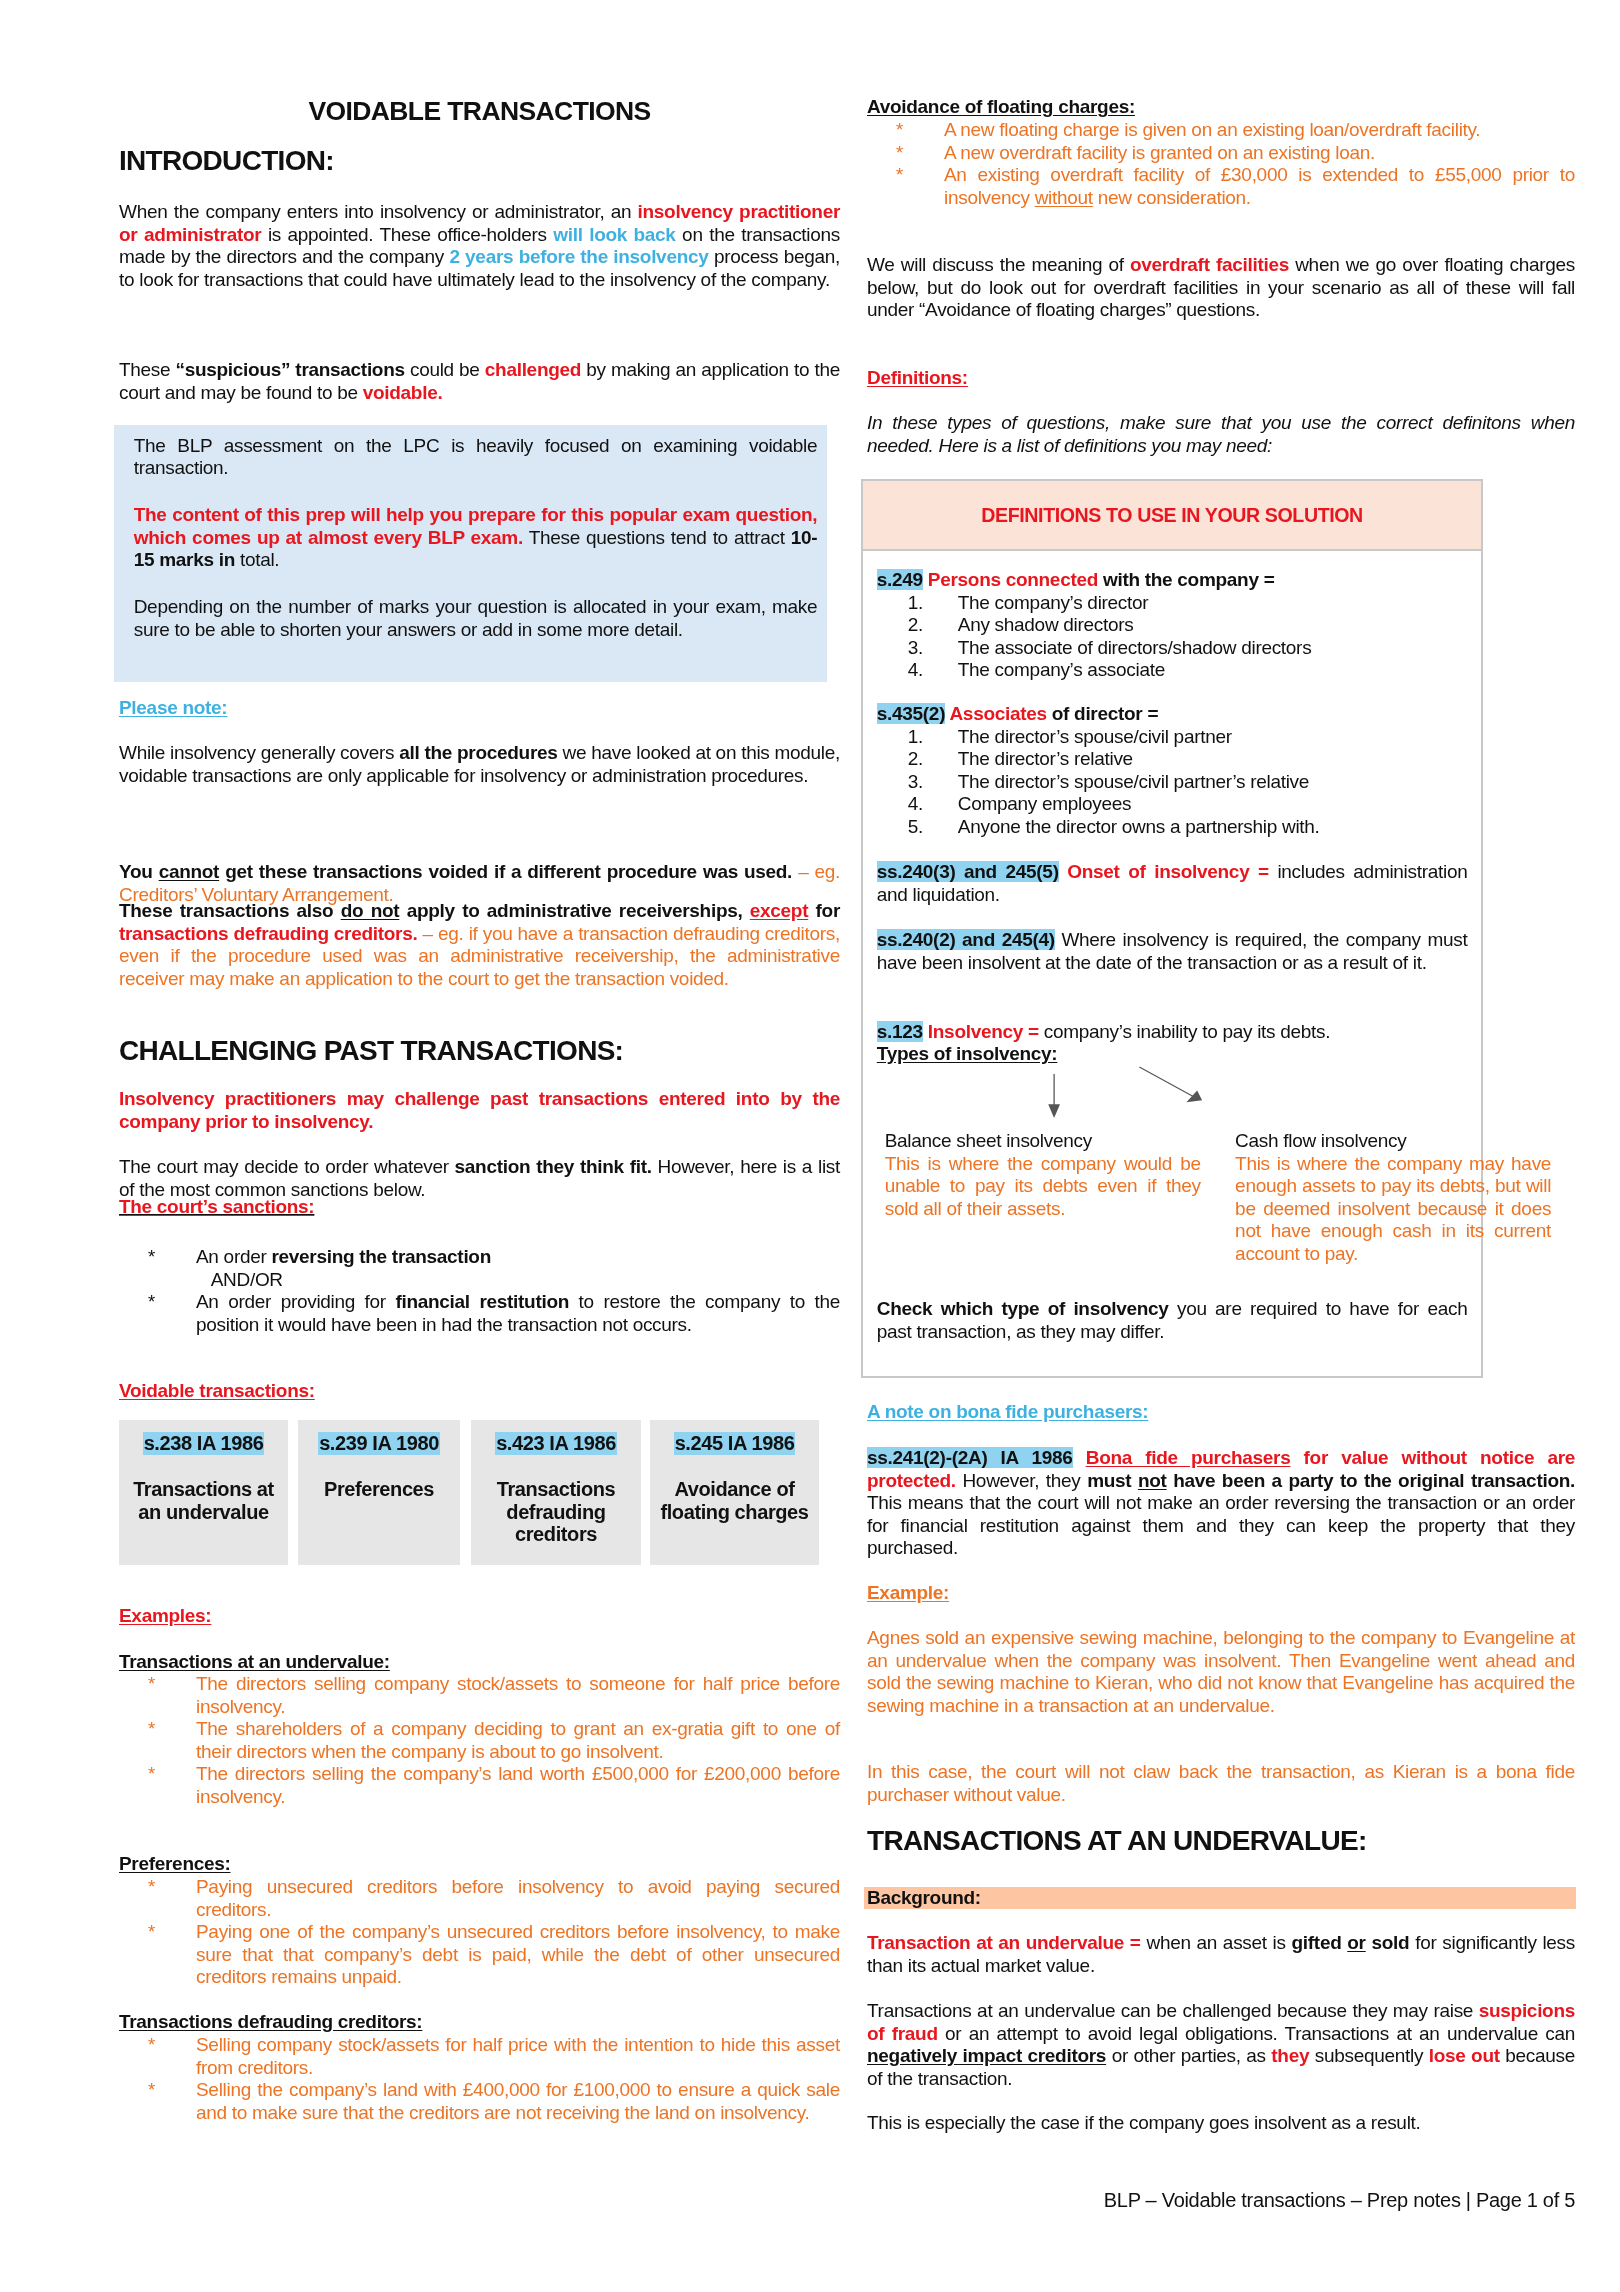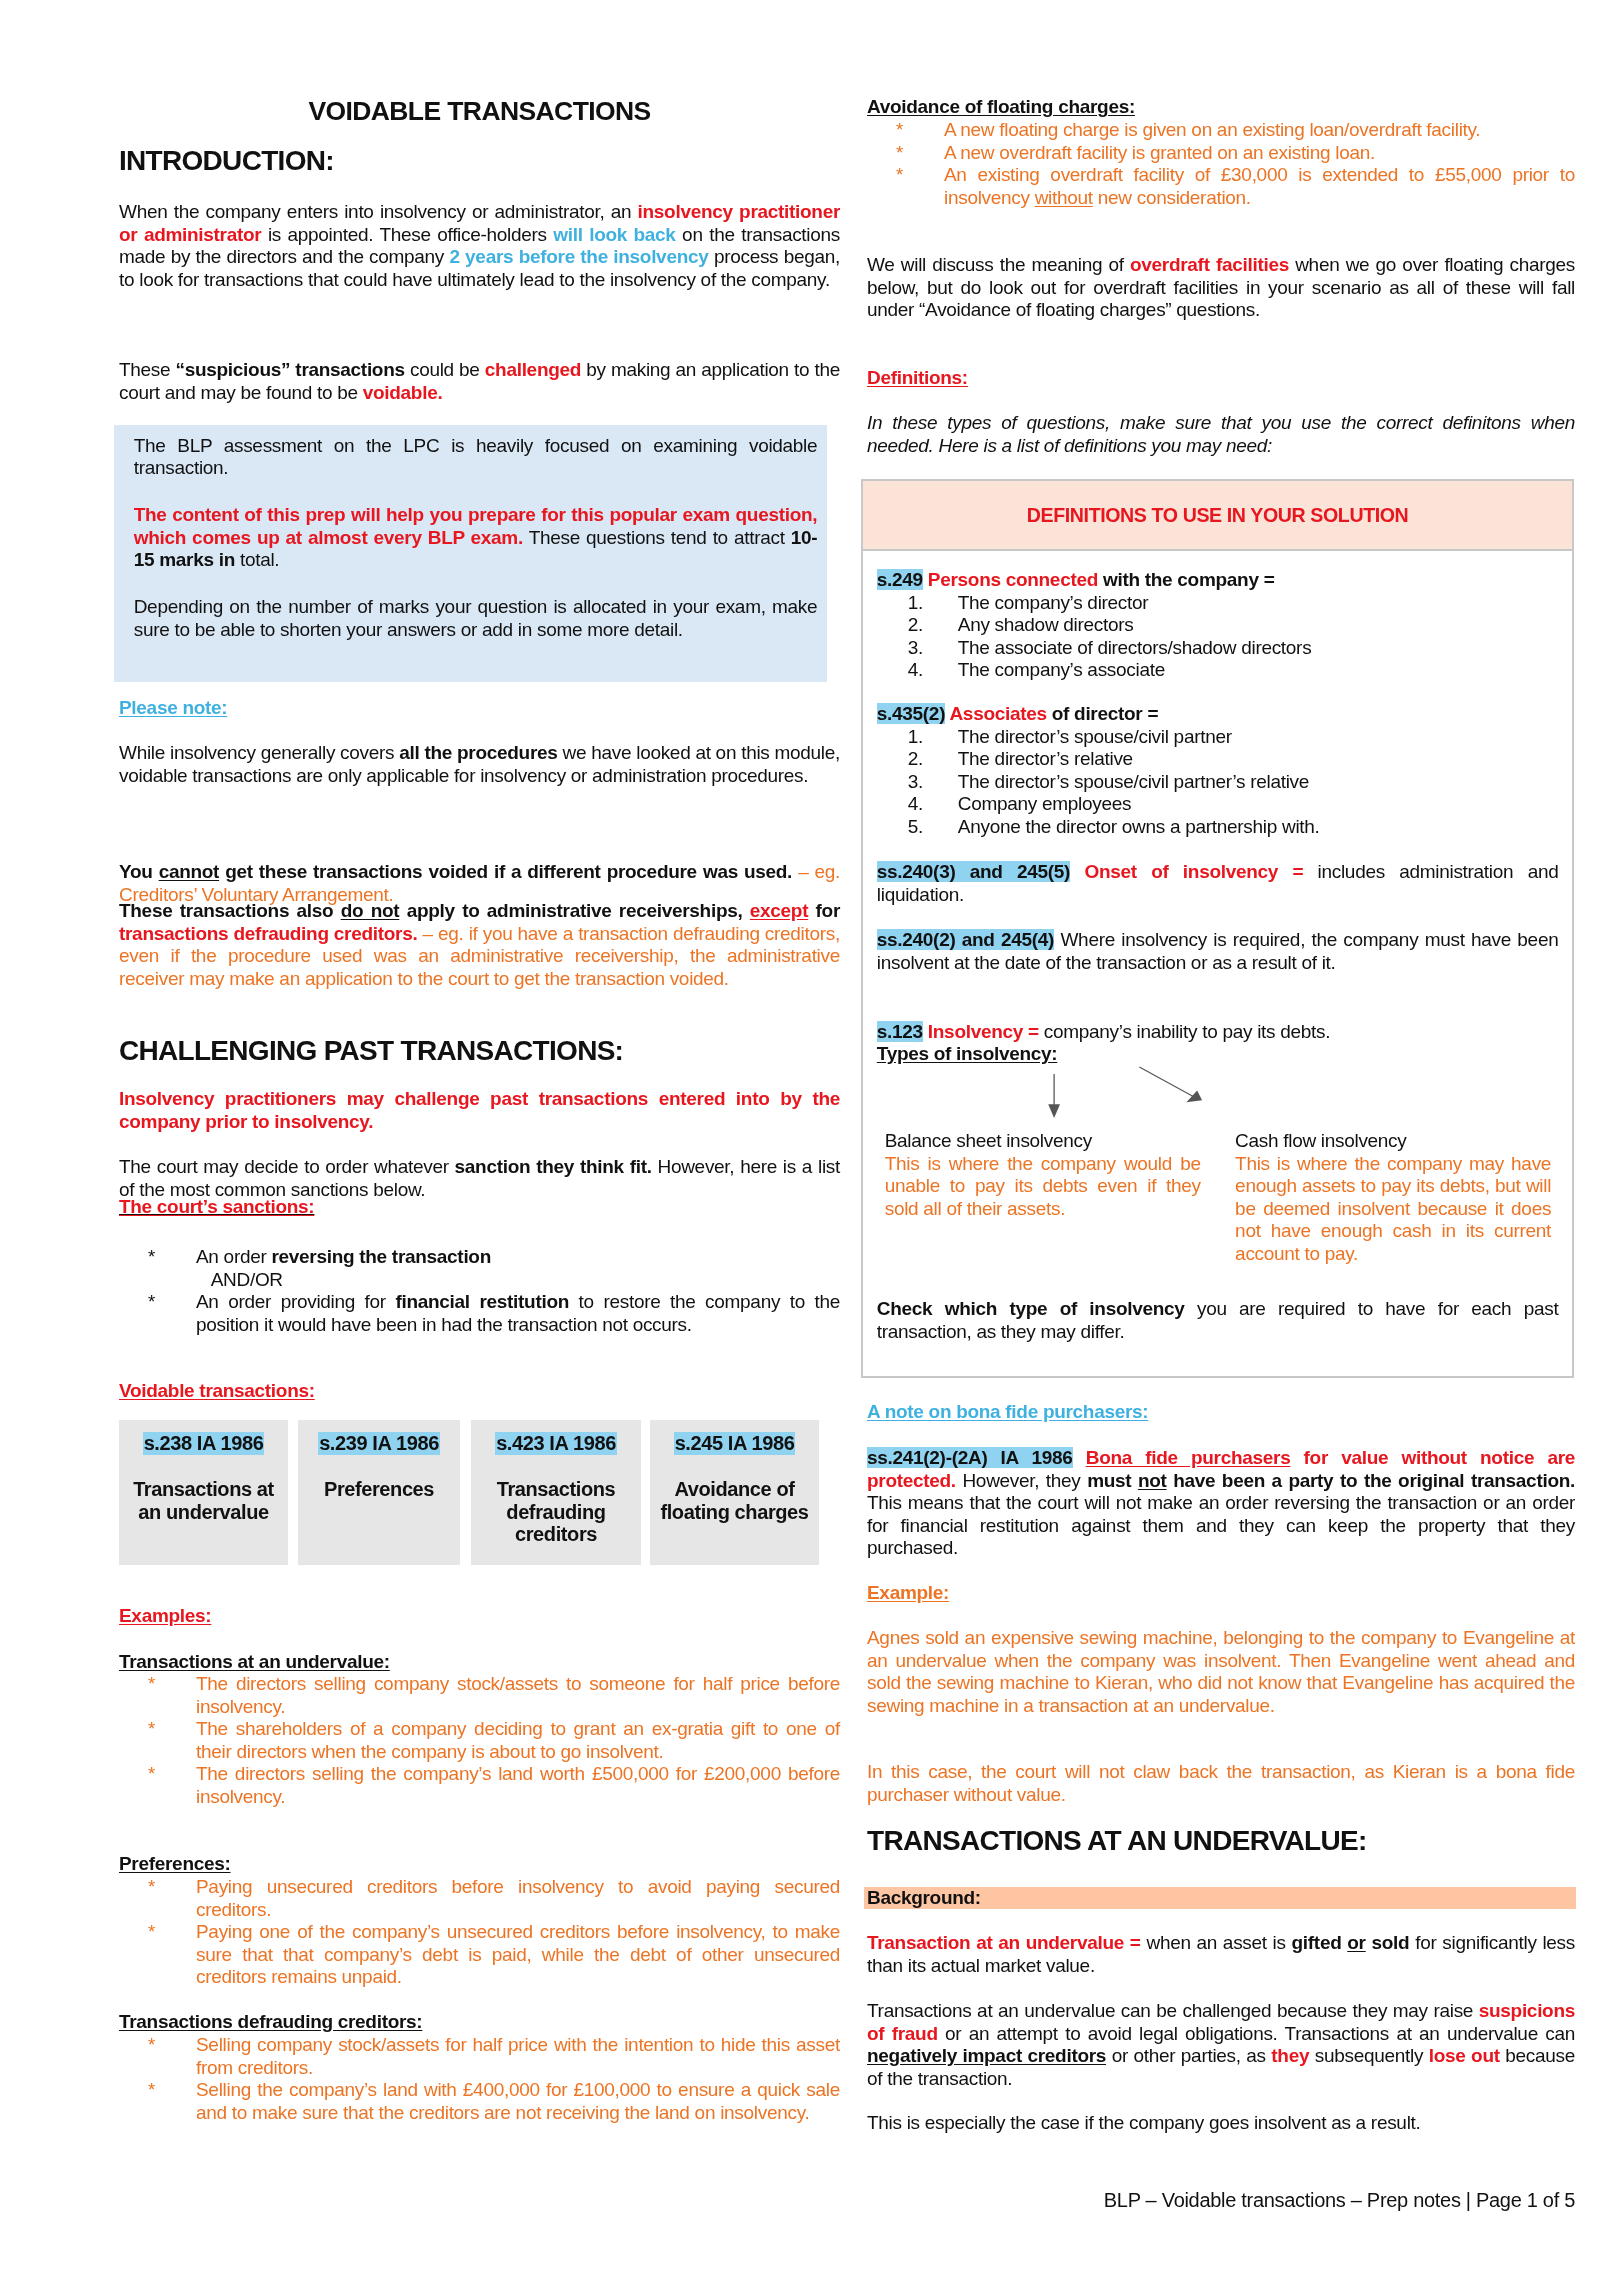--- a/index.html
+++ b/index.html
@@ -21,21 +21,21 @@
   .h1 { font-size:28px; font-weight:bold; letter-spacing:-0.7px; }
   ul.star { list-style:none; margin:0; padding:0; }
   ul.star li { position:relative; padding-left:77px; }
   ul.star li .bullet { position:absolute; left:29px; top:0; font-size:18.6px; }
   .star-org .bullet { color:#ec7424; }
   .star-blk .bullet { color:#111; }
   ol.num { list-style:none; margin:0; padding:0; }
   ol.num li { position:relative; padding-left:81px; text-align:left; }
   ol.num li .n { position:absolute; left:31px; top:0; }
   .bluebox { position:absolute; left:-4.9px; width:713px; top:425px; height:257px; background:#dae8f6; }
-  .defbox { position:absolute; left:-5.9px; width:713px; top:479px; height:899px;
+  .defbox { position:absolute; left:-5.9px; width:622px; top:479px; height:899px;
             border:2px solid #c8c8c8; box-sizing:border-box; background:#fff; }
   .defhead { position:absolute; left:0; right:0; top:0; height:68px; background:#fbe3d8;
              border-bottom:2px solid #c8c8c8; display:flex; align-items:center; justify-content:center;
              font-weight:bold; color:#e8161e; font-size:19.6px; letter-spacing:-0.4px; }
   .graybox { position:absolute; top:1420px; height:145px; background:#e6e6e6; text-align:center;
              font-weight:bold; font-size:20px; line-height:22.5px; letter-spacing:-0.4px; }
   .graybox .sec { display:inline-block; margin-top:12px; background:#8fd3f0; padding:0 1px; }
   .graybox .lbl { margin-top:23.5px; padding:0 5.9px; }
   .bgbar { position:absolute; left:-2.9px; width:712px; top:1887px; height:21.6px; background:#fdc5a2; }
   .footer { position:absolute; right:0; top:2189px; font-size:20px; letter-spacing:-0.3px; }
@@ -81,21 +81,21 @@
     <li><span class="bullet">*</span><span>An order providing for </span><span class="b">financial restitution</span><span> to restore the company to the position it would have been in had the transaction not occurs.</span></li>
   </ul>
 
   <div class="abs txt" style="top:1380px;"><span class="red b u">Voidable transactions:</span></div>
 
   <div class="graybox" style="left:0px; width:169px;">
     <span class="sec">s.238 IA 1986</span>
     <div class="lbl">Transactions at an undervalue</div>
   </div>
   <div class="graybox" style="left:179px; width:162px;">
-    <span class="sec">s.239 IA 1986</span>
+    <span class="sec">s.239 IA 1980</span>
     <div class="lbl">Preferences</div>
   </div>
   <div class="graybox" style="left:352px; width:170px;">
     <span class="sec">s.423 IA 1986</span>
     <div class="lbl">Transactions defrauding creditors</div>
   </div>
   <div class="graybox" style="left:531px; width:169px;">
     <span class="sec">s.245 IA 1986</span>
     <div class="lbl">Avoidance of floating charges</div>
   </div>

